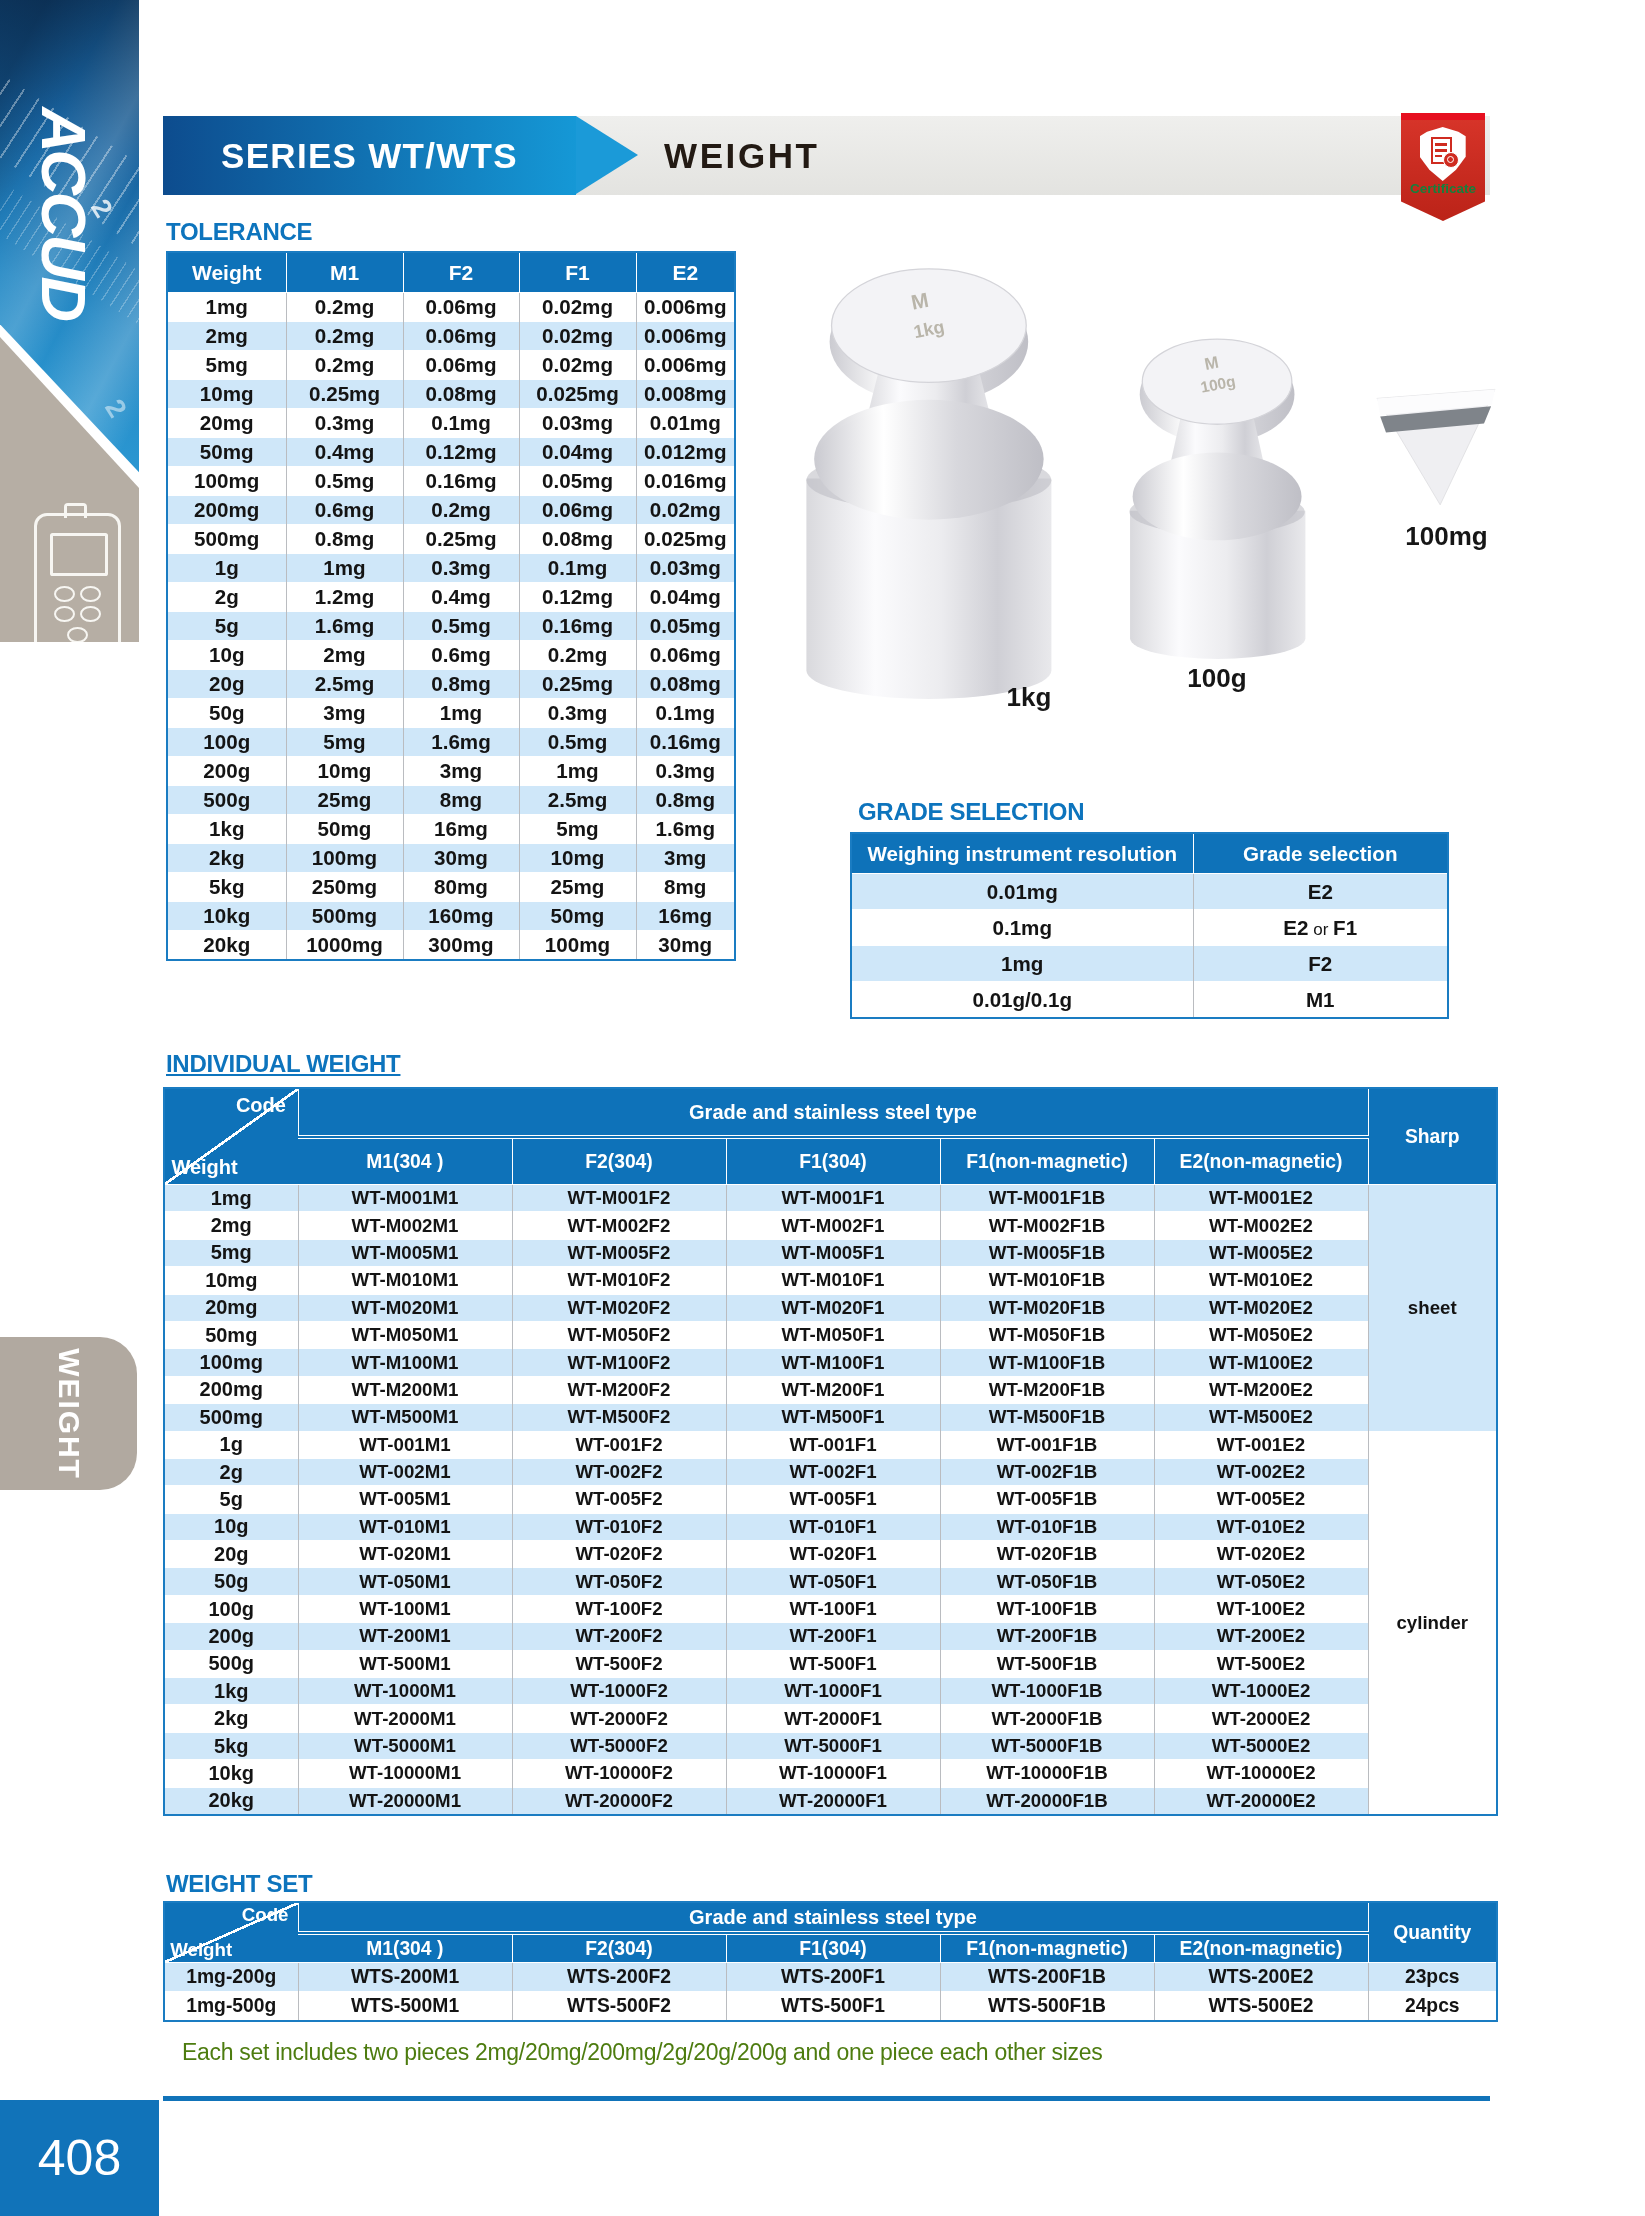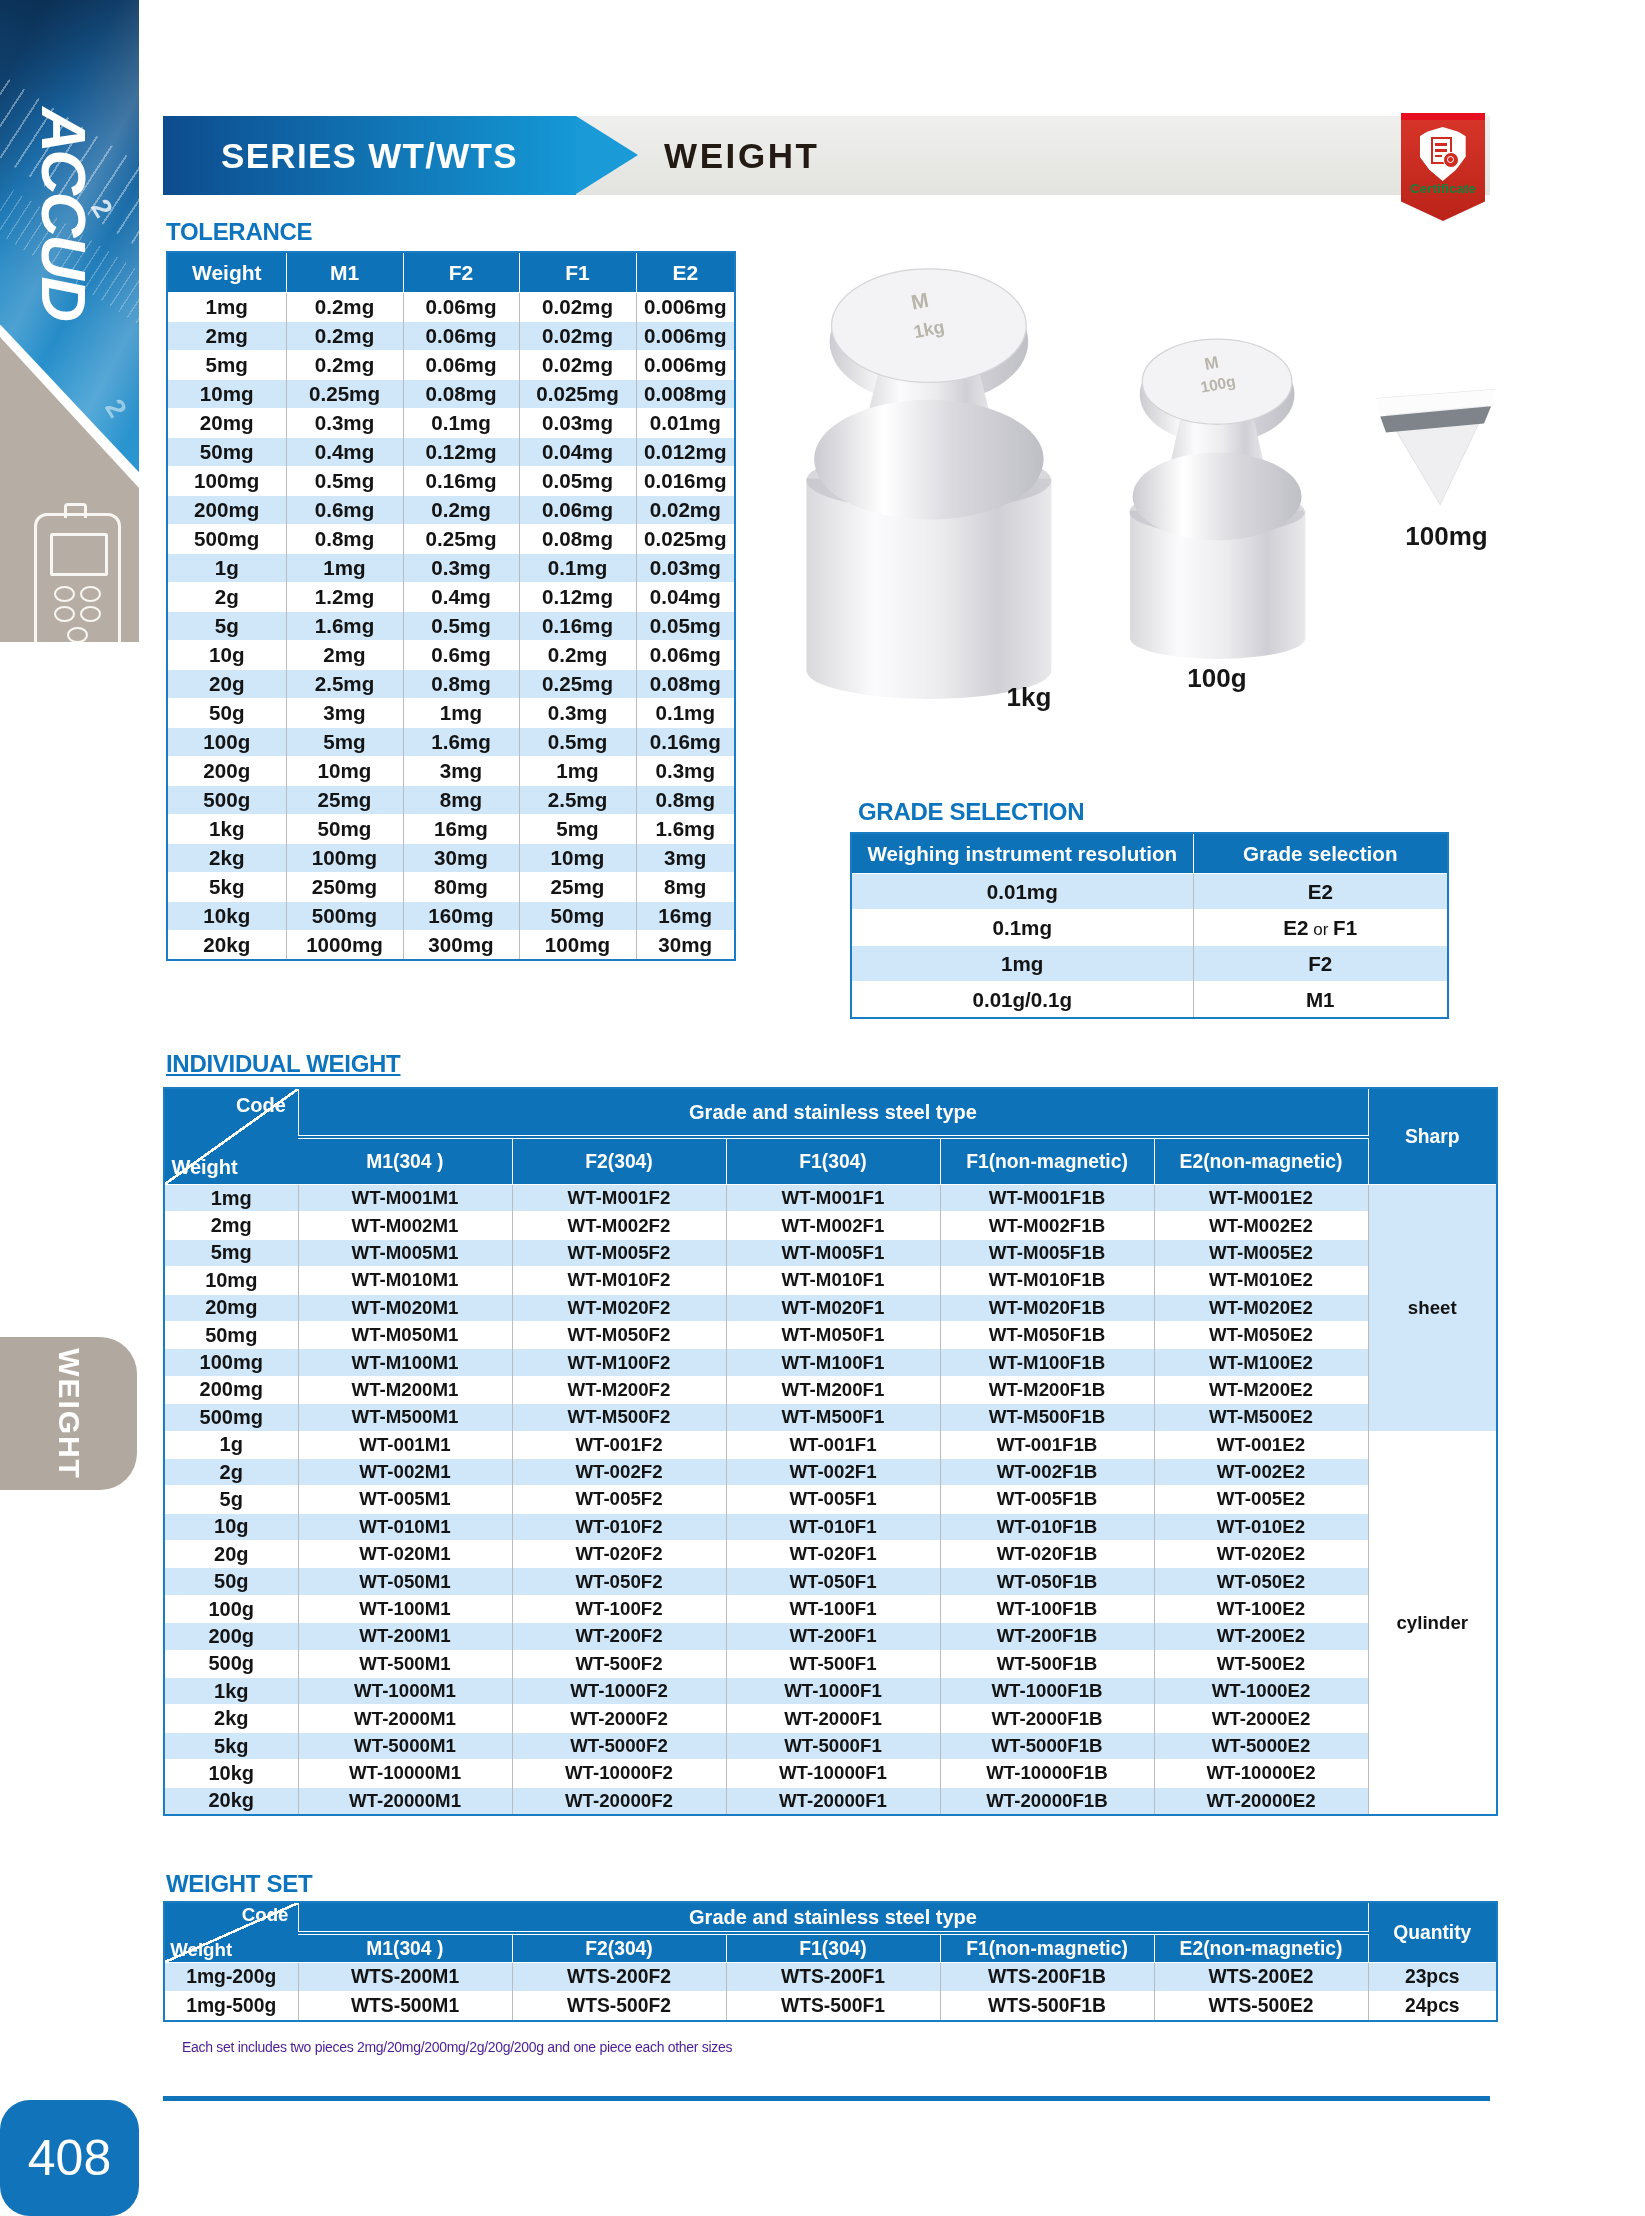--- a/index.html
+++ b/index.html
@@ -26,22 +26,22 @@
     clip-path:polygon(0 337px,139px 488px,139px 642px,0 642px);}
   .side-tan .fill{position:absolute;inset:0;background:#b6aea4;}
   .gauge{position:absolute;}
   .gauge .stem{position:absolute;left:64px;top:503px;width:17px;height:11.6px;border:3.2px solid #f7f6f2;border-bottom:none;border-radius:3.9px 3.9px 0 0;}
   .gauge .body{position:absolute;left:34px;top:513px;width:81px;height:135px;border:3.9px solid #f7f6f2;border-radius:13px;}
   .gauge .screen{position:absolute;left:50px;top:533px;width:52px;height:37px;border:3.2px solid #f7f6f2;border-radius:2.6px;}
   .gauge .btn{position:absolute;width:17px;height:12.3px;border:2.6px solid #f7f6f2;border-radius:50%;}
   .weight-tab{position:absolute;left:0;top:1337px;width:137px;height:153px;background:#b1a9a0;border-radius:0 37px 37px 0;
     display:flex;align-items:center;justify-content:center;}
   .weight-tab span{transform:rotate(90deg);color:#fff;font-weight:bold;font-size:30px;letter-spacing:1.9px;}
-  .page-num{position:absolute;left:0;top:2100px;width:139px;height:116px;background:#1173b9;color:#fff;
-    display:flex;align-items:center;justify-content:center;font-size:50px;border-radius:30px;}
+  .page-num{position:absolute;left:0;top:2100px;width:159px;height:116px;background:#1173b9;color:#fff;
+    display:flex;align-items:center;justify-content:center;font-size:50px;}
   .bottom-rule{position:absolute;left:163px;top:2096px;width:1327px;height:5.2px;background:#1173b9;}
 
   
   .gray-bar{position:absolute;left:576px;top:116px;width:914px;height:79px;
     background:linear-gradient(#efefed,#e3e3e0);}
   .weight-heading{position:absolute;left:664px;top:116px;height:79px;display:flex;align-items:center;
     font-size:35px;font-weight:bold;letter-spacing:2.6px;color:#231a13;}
   .blue-banner{position:absolute;left:163px;top:116px;width:413px;height:79px;
     background:linear-gradient(90deg,#0d4c8e,#1598d6);display:flex;align-items:center;justify-content:center;}
   .blue-banner::after{content:"";position:absolute;right:-62px;top:0;width:0;height:0;
@@ -100,21 +100,21 @@
 
   th.corner{position:relative;background:
     linear-gradient(to bottom right,#0e72b9 0,#0e72b9 calc(50% - 1.3px),#fff calc(50% - 1.3px),#fff calc(50% + 1.3px),#0e72b9 calc(50% + 1.3px),#0e72b9 100%) !important;}
   th.corner .c-code{position:absolute;top:5.2px;right:11.6px;font-size:20px;}
   th.corner .c-weight{position:absolute;bottom:5.2px;left:6.4px;font-size:20px;}
   #ws-table th.corner .c-code{top:1.3px;right:9px;font-size:18.7px;}
   #ws-table th.corner .c-weight{bottom:1.3px;left:5.2px;font-size:18.7px;}
   td.shape-sheet{background:#cfe7f9 !important;font-weight:normal;font-size:20px;}
   td.shape-cyl{background:#fff !important;font-weight:normal;font-size:20px;margin-top:24px;}
 
-  .footnote{position:absolute;left:182px;top:2039px;font-size:14px;color:#4c1d95;letter-spacing:-0.3px;}
+  .footnote{position:absolute;left:182px;top:2039px;font-size:23px;color:#4d7c0f;letter-spacing:-0.3px;}
 
   
   .w-label{position:absolute;font-weight:bold;font-size:26px;color:#161616;text-align:center;}
   #lbl-1kg{left:984px;top:682px;width:90px;}
   #lbl-100g{left:1172px;top:663px;width:90px;}
   #lbl-100mg{left:1395px;top:521px;width:103px;}
   .eng{fill:#b9b5aa;font-weight:bold;font-family:"Liberation Sans",sans-serif;}
 </style>
 </head>
 <body>

